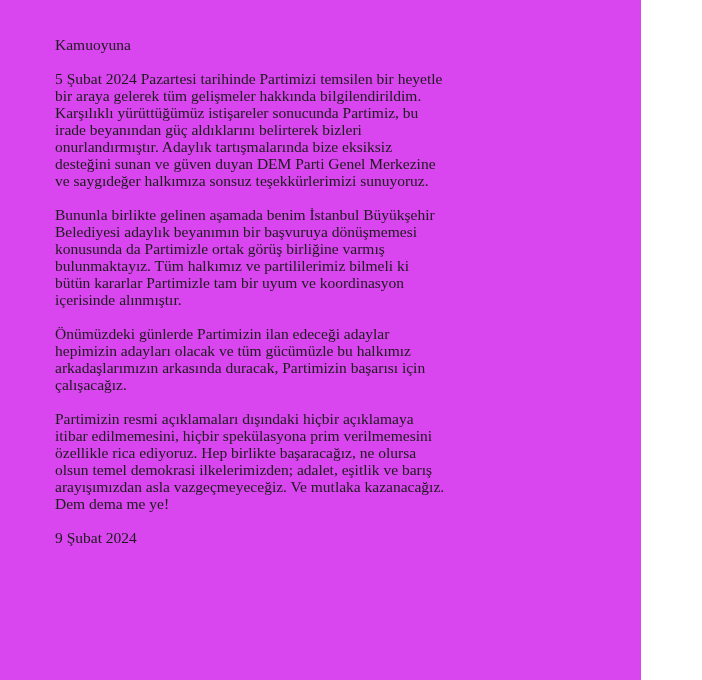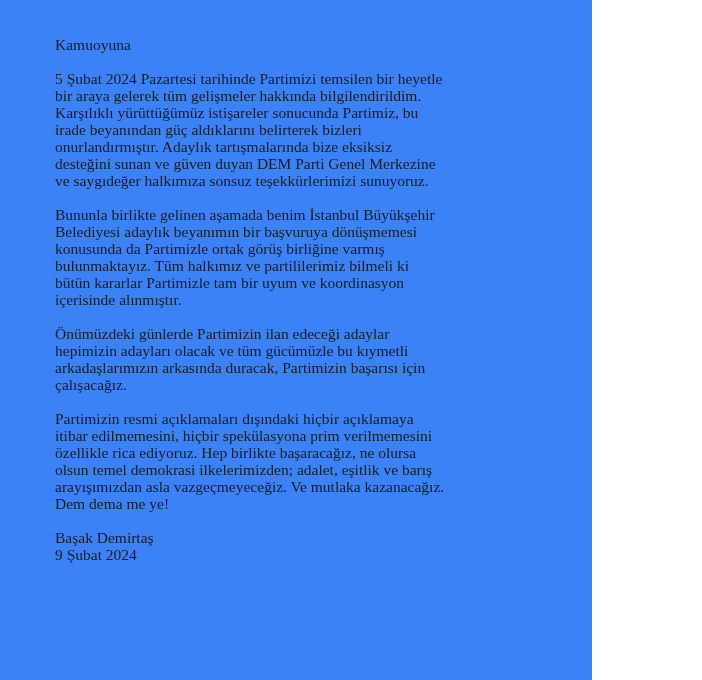--- a/index.html
+++ b/index.html
@@ -7,24 +7,24 @@
     padding: 0;
     background: #ffffff;
   }
   body {
     width: 702px;
     height: 680px;
     overflow: hidden;
   }
   .page {
     box-sizing: border-box;
-    width: 592px;
+    width: 641px;
     height: 680px;
     padding: 36px 40px 0 55px;
-    background: #3b82f6;
+    background: #d946ef;
     font-family: "Liberation Serif", "DejaVu Serif", serif;
     font-size: 15.5px;
     line-height: 17px;
     color: #1b1b1b;
   }
   .para {
     margin: 0 0 17px 0;
     white-space: pre-line;
     max-width: 430px;
   }
@@ -52,28 +52,27 @@
 ve saygıdeğer halkımıza sonsuz teşekkürlerimizi sunuyoruz.</p>
 
   <p class="para">Bununla birlikte gelinen aşamada benim İstanbul Büyükşehir
 Belediyesi adaylık beyanımın bir başvuruya dönüşmemesi
 konusunda da Partimizle ortak görüş birliğine varmış
 bulunmaktayız. Tüm halkımız ve partililerimiz bilmeli ki
 bütün kararlar Partimizle tam bir uyum ve koordinasyon
 içerisinde alınmıştır.</p>
 
   <p class="para">Önümüzdeki günlerde Partimizin ilan edeceği adaylar
-hepimizin adayları olacak ve tüm gücümüzle bu kıymetli
+hepimizin adayları olacak ve tüm gücümüzle bu halkımız
 arkadaşlarımızın arkasında duracak, Partimizin başarısı için
 çalışacağız.</p>
 
   <p class="para">Partimizin resmi açıklamaları dışındaki hiçbir açıklamaya
 itibar edilmemesini, hiçbir spekülasyona prim verilmemesini
 özellikle rica ediyoruz. Hep birlikte başaracağız, ne olursa
 olsun temel demokrasi ilkelerimizden; adalet, eşitlik ve barış
 arayışımızdan asla vazgeçmeyeceğiz. Ve mutlaka kazanacağız.
 Dem dema me ye!</p>
 
   <div class="signature">
-    <p>Başak Demirtaş</p>
     <p>9 Şubat 2024</p>
   </div>
 </div>
 
 </body></html>

